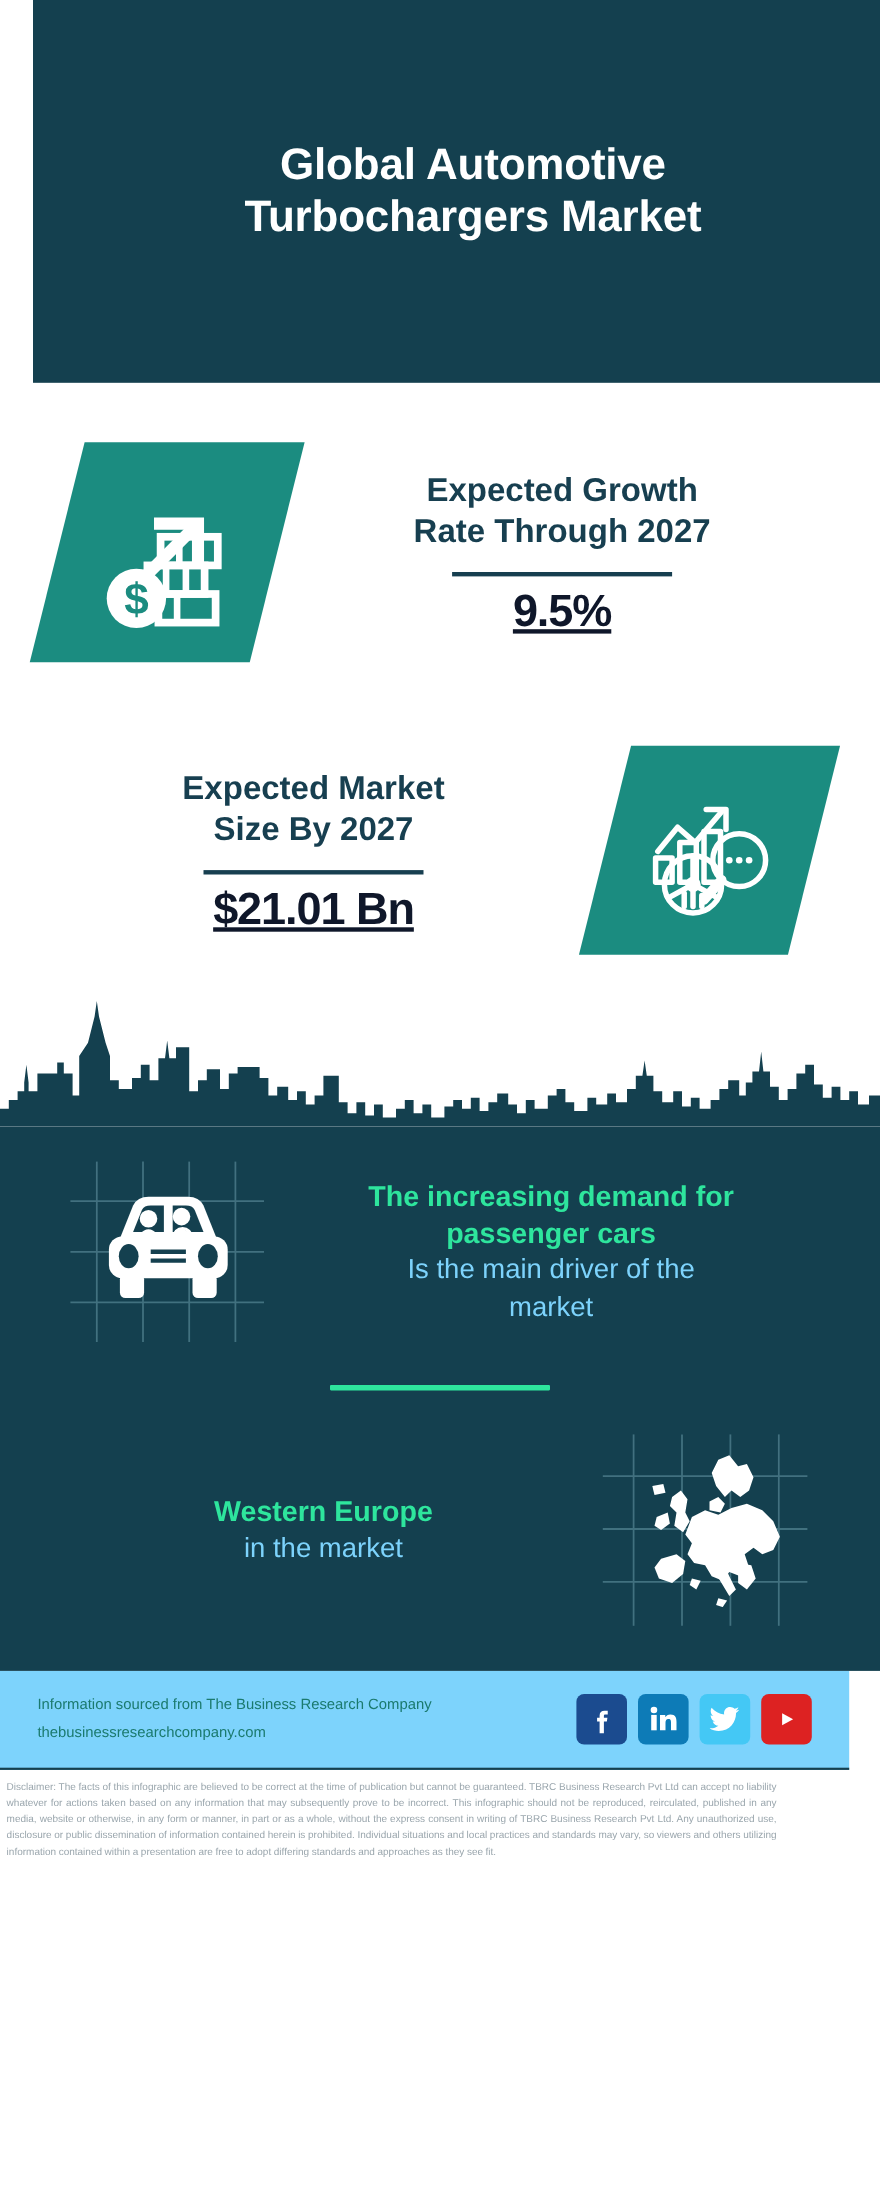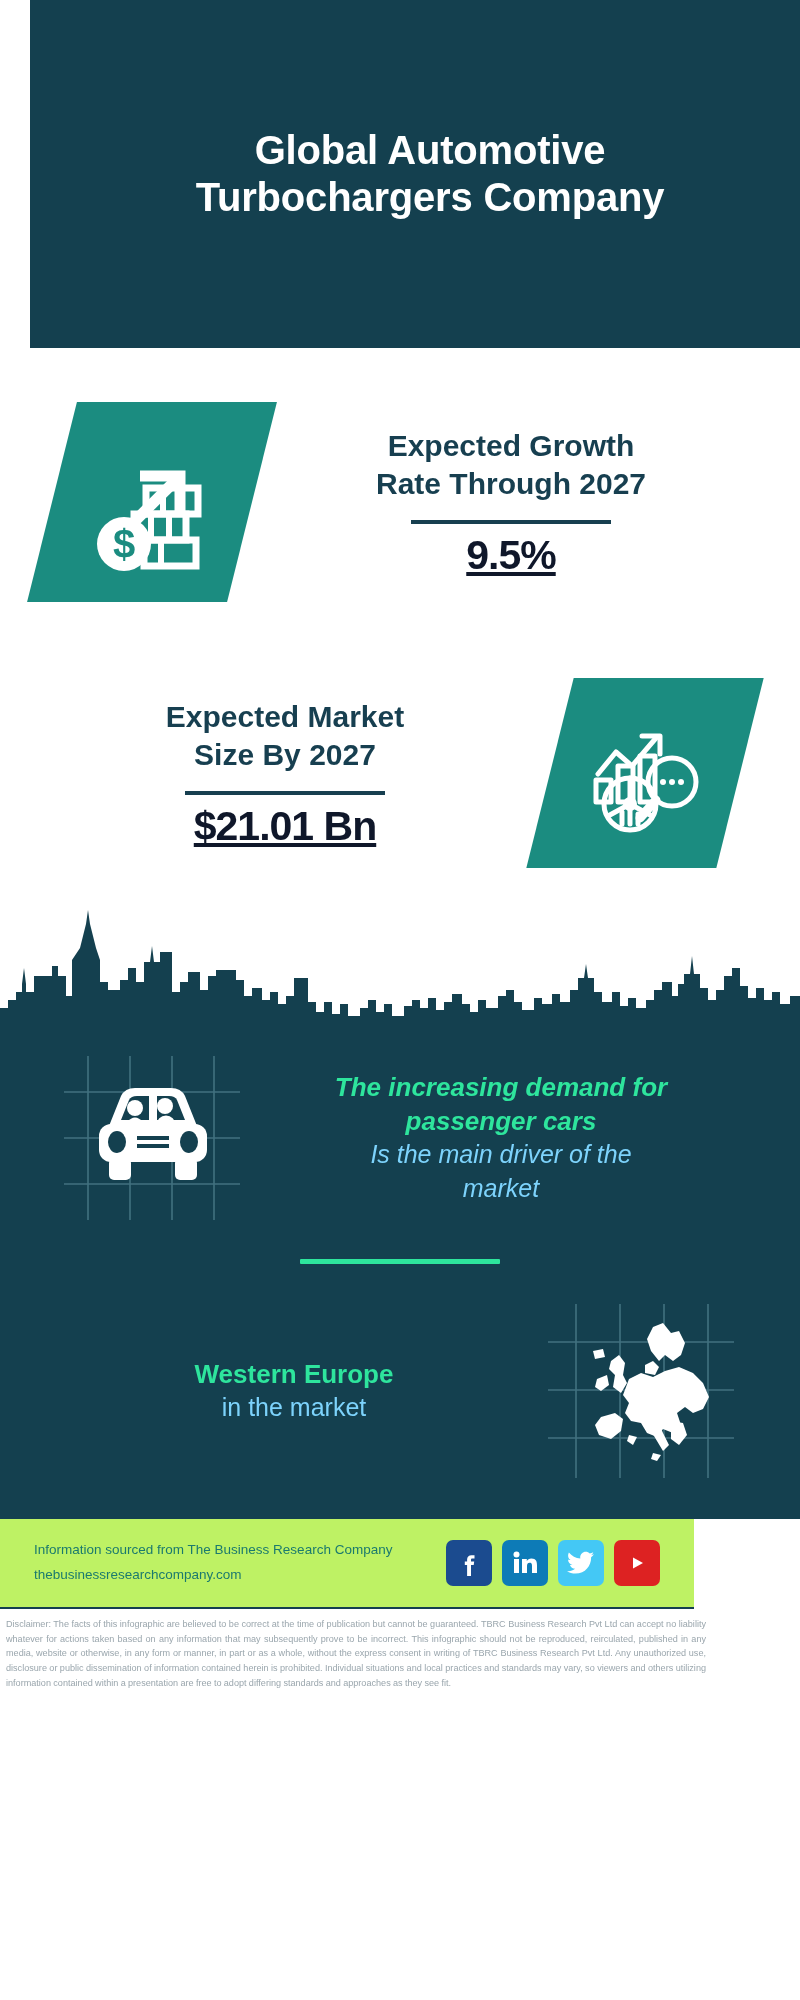--- a/index.html
+++ b/index.html
@@ -137,30 +137,30 @@
 
   .panel-divider{
     width:200px; height:5px;
     background:#2ee59d;
     margin:34px auto 30px auto;
     border-radius:1px;
   }
 
   .row-driver{ padding:22px 0 0 0; }
   .row-driver .grid-icon{ margin-left:58px; }
-  .row-driver .info-text{ padding-right:60px;font-style:italic; }
+  .row-driver .info-text{ padding-right:60px; }
 
   .row-region{ padding:4px 0 10px 0; }
   .row-region .grid-icon{ margin-right:58px; width:200px; height:185px; }
   .row-region .info-text{ padding-left:60px; }
 
   
   .footer{
-    width:694px; height:90px;
-    background:#bef264;
+    width:772px; height:90px;
+    background:#7dd3fc;
     display:flex;
     align-items:center;
     border-bottom:2px solid #14404f;
   }
   .footer-text{
     margin-left:34px;
     color:#1b7a6e;
     font-size:13.5px;
     line-height:1.85;
   }
@@ -187,21 +187,21 @@
     text-align:justify;
     word-spacing:-0.2px;
   }
 </style>
 </head>
 <body>
 
 <div class="header">
   <div class="header-title">
     <div>Global Automotive</div>
-    <div>Turbochargers Company</div>
+    <div>Turbochargers Market</div>
   </div>
 </div>
 
 <div class="stat-row stat-row-1">
 
   <div class="para-tile para-1">
     <div class="para-inner">
       <svg width="140" height="140" viewBox="0 0 140 140">
 
         <path d="M34 108 L94 48" stroke="#ffffff" stroke-width="11" fill="none"></path>

